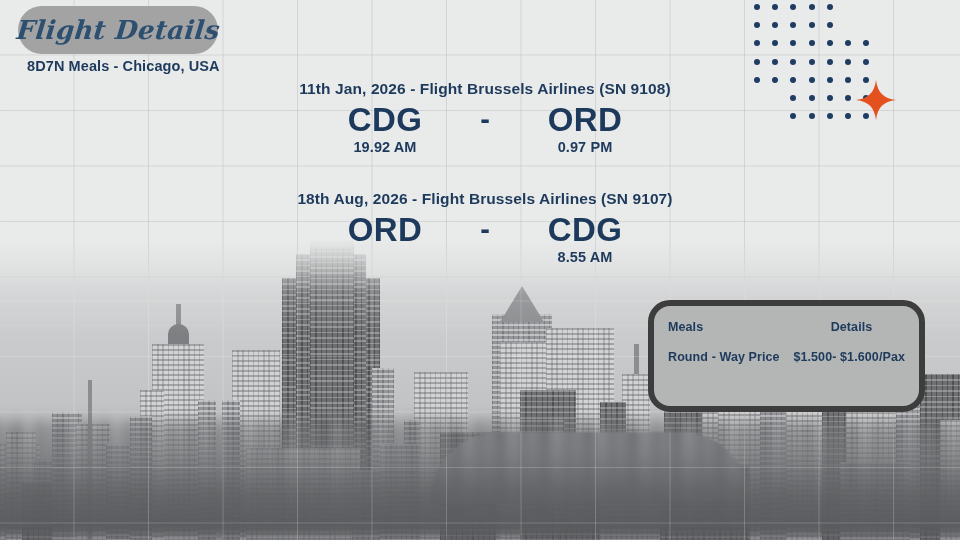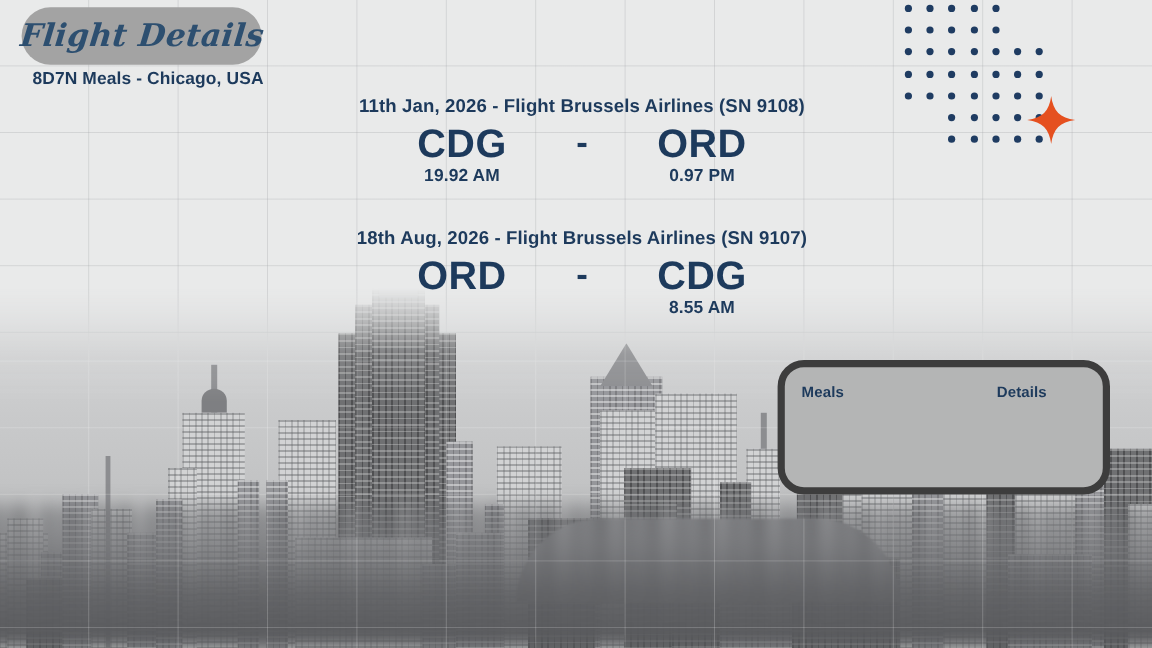--- a/index.html
+++ b/index.html
@@ -294,15 +294,19 @@
         <div class="time">8.55 AM</div>
       </div>
     </div>
   </div>
 
   <div class="info-card">
     <div class="info-row">
       <div class="info-label">Meals</div>
       <div class="info-value">Details</div>
     </div>
+    <div class="info-row">
+      <div class="info-label">Round - Way Price</div>
+      <div class="info-value">$1.500- $1.600/Pax</div>
+    </div>
   </div>
 
 </div>
 
 </body></html>

